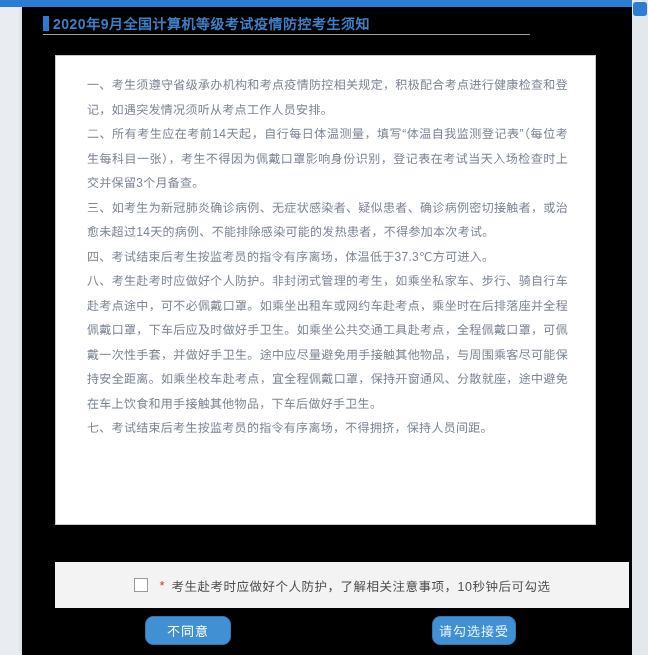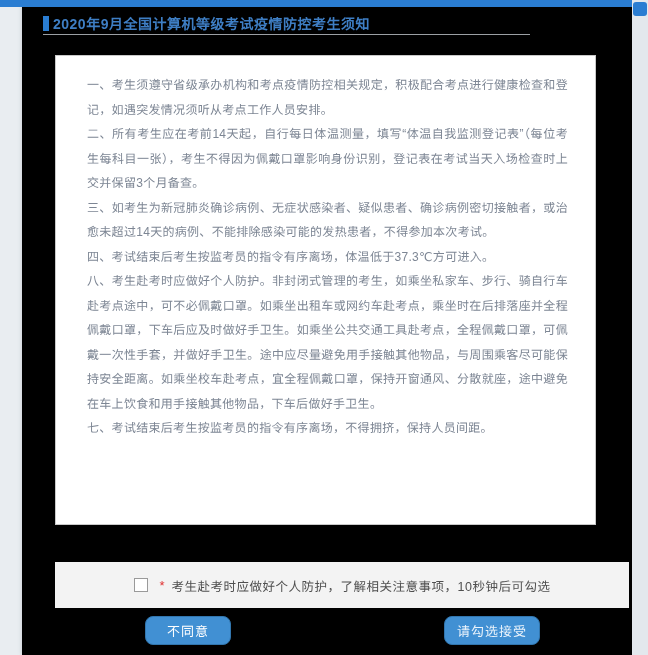--- a/index.html
+++ b/index.html
@@ -102,21 +102,21 @@
     background: var(--button_blue, #4190d3);
     border: 1px solid #3276ae;
     border-radius: 8px;
     color: #ffffff;
     font-size: 13px;
     font-family: "Liberation Sans", "DejaVu Sans", sans-serif;
     cursor: pointer;
     letter-spacing: 1px;
   }
   .btn-disagree { left: 123px; top: 612px; width: 86px; }
-  .btn-accept   { left: 422px; top: 612px; width: 96px; color: #eaf3fb; }
+  .btn-accept   { left: 410px; top: 612px; width: 84px; color: #eaf3fb; }
 </style>
 </head>
 <body>
 
 <div class="topbar"></div>
 
 <div class="scroll-track">
   <div class="scroll-thumb"></div>
 </div>
 

